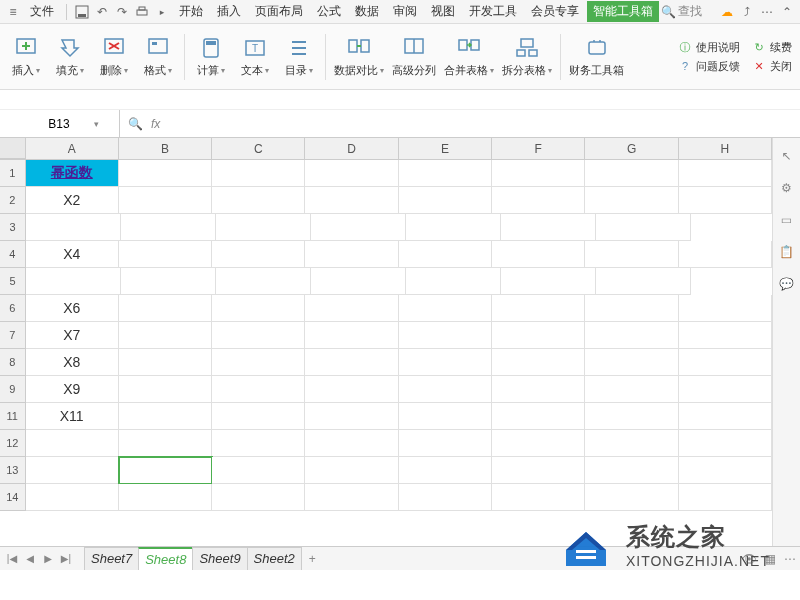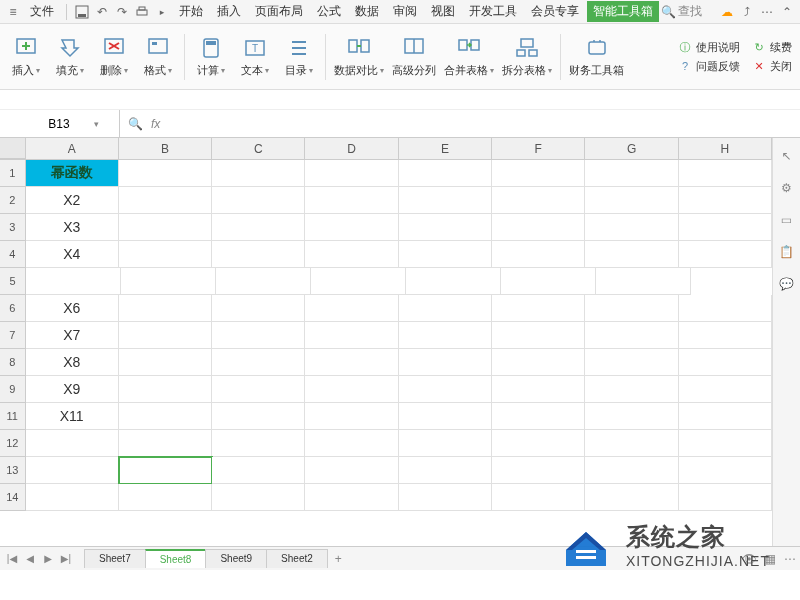--- a/index.html
+++ b/index.html
@@ -36,33 +36,33 @@
 
 .grid-wrap { position: relative; height: 408px; display: flex; }
 .grid { flex: 1; overflow: hidden; position: relative; }
 .col-headers { display: flex; height: 22px; background: #f0f0f0; border-bottom: 1px solid #ccc; }
 .corner { width: 26px; background: #e8e8e8; border-right: 1px solid #ccc; border-bottom: 1px solid #ccc; }
 .col-head { width: 95px; text-align: center; font-size: 12px; color: #555; border-right: 1px solid #ccc; display: flex; align-items: center; justify-content: center; cursor: pointer; }
 .rows { }
 .row { display: flex; height: 27px; }
 .row-head { width: 26px; background: #f0f0f0; border-right: 1px solid #ccc; border-bottom: 1px solid #ccc; display: flex; align-items: center; justify-content: center; font-size: 11px; color: #555; cursor: pointer; }
 .cell { width: 95px; border-right: 1px solid #e0e0e0; border-bottom: 1px solid #e0e0e0; display: flex; align-items: center; justify-content: center; font-size: 14px; cursor: cell; background: #fff; }
-.cell.header-cell { background: #00b5e2; color: #14532d; font-weight: bold; }
+.cell.header-cell { background: #00b5e2; color: #4c1d95; font-weight: bold; text-decoration: underline; }
 .cell.selected { outline: 2px solid #4caf50; outline-offset: -1px; background: #fff; }
 
 
 .side-toolbar { width: 28px; background: #f5f5f5; border-left: 1px solid #ddd; display: flex; flex-direction: column; align-items: center; padding-top: 8px; gap: 12px; }
 .side-toolbar .st-btn { width: 20px; height: 20px; display: flex; align-items: center; justify-content: center; color: #888; cursor: pointer; }
 
 
 .sheet-bar { height: 24px; background: #f5f5f5; border-top: 1px solid #ccc; display: flex; align-items: center; padding: 0 4px; gap: 2px; position: relative; }
 .sheet-nav { display: flex; gap: 2px; }
 .sheet-nav .nav-btn { width: 16px; height: 16px; display: flex; align-items: center; justify-content: center; color: #888; cursor: pointer; font-size: 10px; }
 .sheet-tabs { display: flex; margin-left: 8px; }
-.sheet-tab { padding: 3px 14px; border: 1px solid #ccc; border-bottom: none; margin-right: -1px; font-size: 10px; cursor: pointer; background: #eee; }
+.sheet-tab { padding: 3px 6px; border: 1px solid #ccc; border-bottom: none; margin-right: -1px; font-size: 13px; cursor: pointer; background: #eee; font-style: italic; }
 .sheet-tab.active { background: #fff; color: #4caf50; border-top: 2px solid #4caf50; }
 .sheet-add { margin-left: 6px; color: #888; cursor: pointer; }
 .sheet-bar .status-icons { margin-left: auto; display: flex; gap: 8px; color: #888; align-items: center; }
 
 
 .watermark { position: absolute; right: 30px; bottom: 30px; display: flex; align-items: center; gap: 10px; opacity: 0.95; pointer-events: none; }
 .watermark .wm-icon { width: 60px; height: 50px; }
 .watermark .wm-text { display: flex; flex-direction: column; }
 .watermark .wm-zh { font-size: 24px; font-weight: bold; color: #404040; letter-spacing: 1px; }
 .watermark .wm-en { font-size: 14px; color: #444; letter-spacing: 1px; }
@@ -330,21 +330,20 @@
           <div class="cell"></div>
           <div class="cell"></div>
           <div class="cell"></div>
           <div class="cell"></div>
           <div class="cell"></div>
           <div class="cell"></div>
           <div class="cell"></div>
         </div>
         <div class="row">
           <div class="row-head">3</div>
-          <div class="cell">X3</div>
           <div class="cell"></div>
           <div class="cell"></div>
           <div class="cell"></div>
           <div class="cell"></div>
           <div class="cell"></div>
           <div class="cell"></div>
           <div class="cell"></div>
         </div>
         <div class="row">
           <div class="row-head">4</div>

